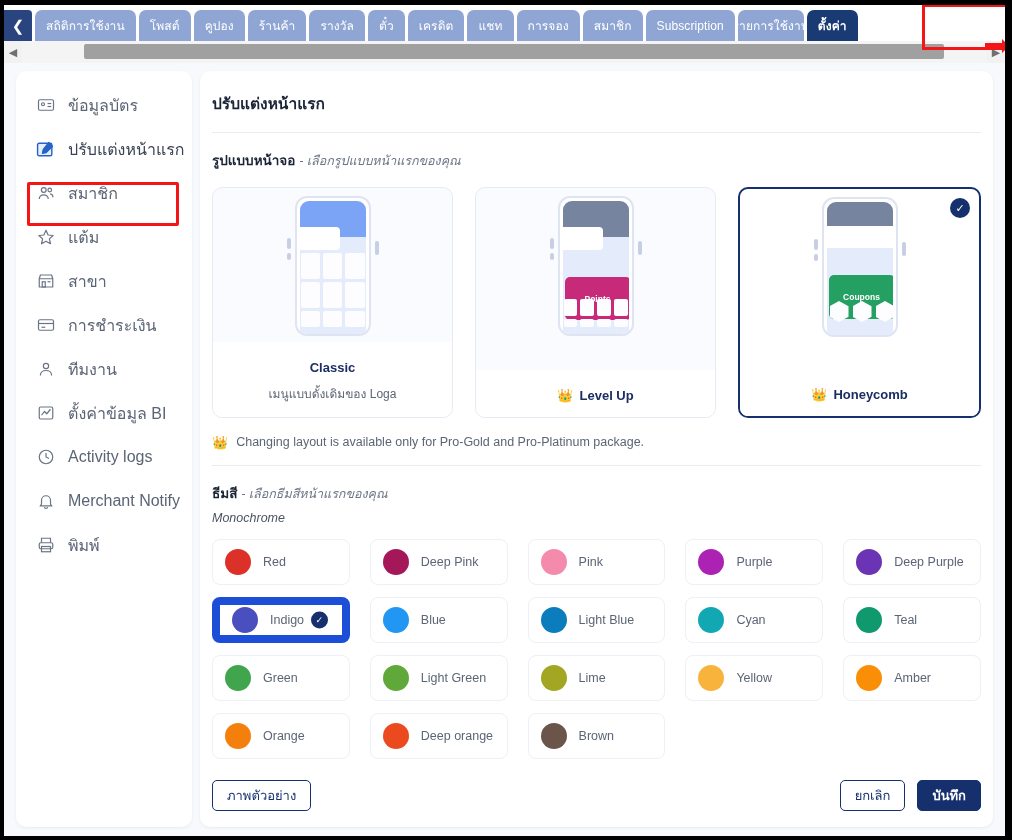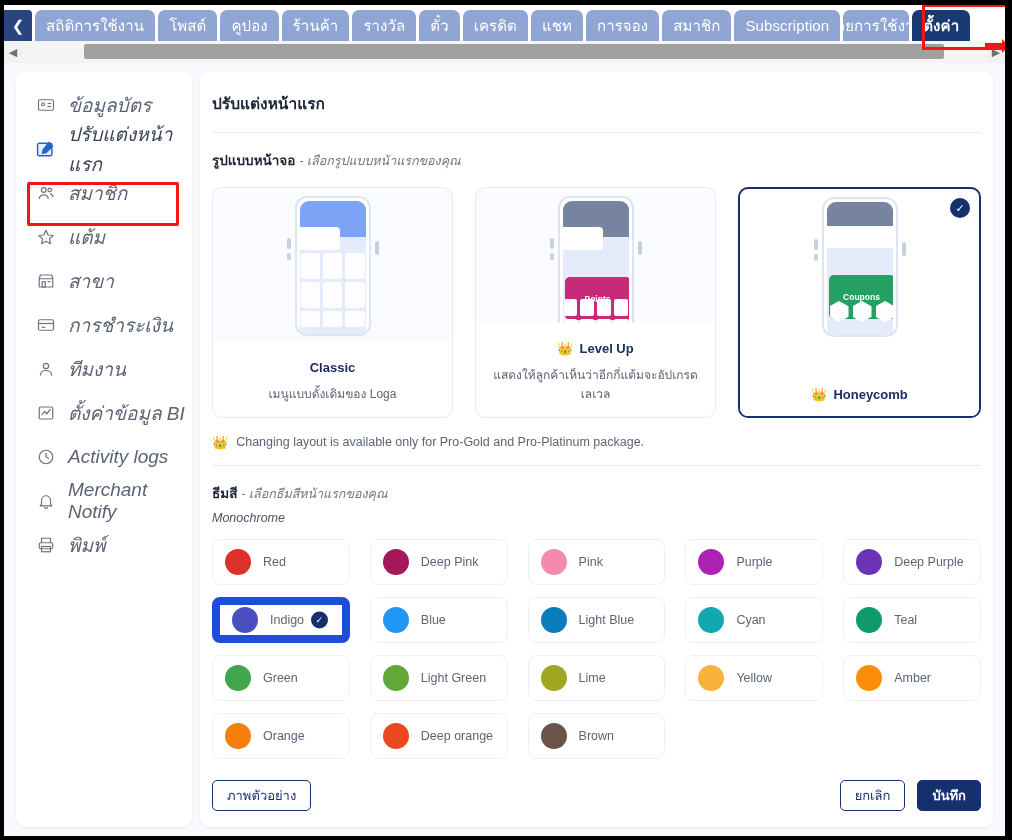--- a/index.html
+++ b/index.html
@@ -38,21 +38,21 @@
     border-radius:0 4px 0 0;
     cursor:pointer;
   }
   .tab {
     flex:0 0 auto;
     height:31px;
     margin-left:3px;
     padding:2px 11px;
     background:#8fa5d4;
     color:#ffffff;
-    font-size:15px;
+    font-size:12px;
     display:flex; align-items:center; justify-content:center;
     border-radius:7px 7px 0 0;
     white-space:nowrap;
     cursor:pointer;
     letter-spacing:.1px;
   }
   .tab.active {
     background:#1a3a73;
     font-weight:600;
   }
@@ -107,24 +107,23 @@
     border-radius:10px;
     box-shadow:0 1px 3px rgba(30,45,90,.07);
     padding-top:12px;
   }
   .side-item {
     display:flex; align-items:center;
     height:44px;
     padding-left:20px;
     gap:13px;
     color:#5b6475;
-    font-size:19px;
+    font-size:16px;
     cursor:pointer;
     position:relative;
-    font-style:italic;
   }
   .side-item .ico {
     width:19px; height:19px; flex:0 0 19px;
     display:flex; align-items:center; justify-content:center;
     color:#6b7485;
   }
   .side-item.active .ico { color:#2563c9; }
   .side-item.active .side-label { color:#3a4355; }
   .side-highlight {
     position:absolute;
@@ -510,21 +509,20 @@
                     <div class="cell" style="height:8px"></div>
                   </div>
                 </div>
               </div>
             </div>
             <div class="card-foot">
               <div class="card-title">
                 <span class="crown">👑</span>
                 <span>Level Up</span>
               </div>
-              <div class="card-sub">แสดงให้ลูกค้าเห็นว่าอีกกี่แต้มจะอัปเกรดเลเวล</div>
             </div>
           </div>
           <div class="card selected">
             <div class="card-check">✓</div>
             <div class="card-phone">
               <div class="ph-btn-l1"></div>
               <div class="ph-btn-l2"></div>
               <div class="ph-btn-r"></div>
               <div class="ph-body">
                 <div class="ph-screen">

